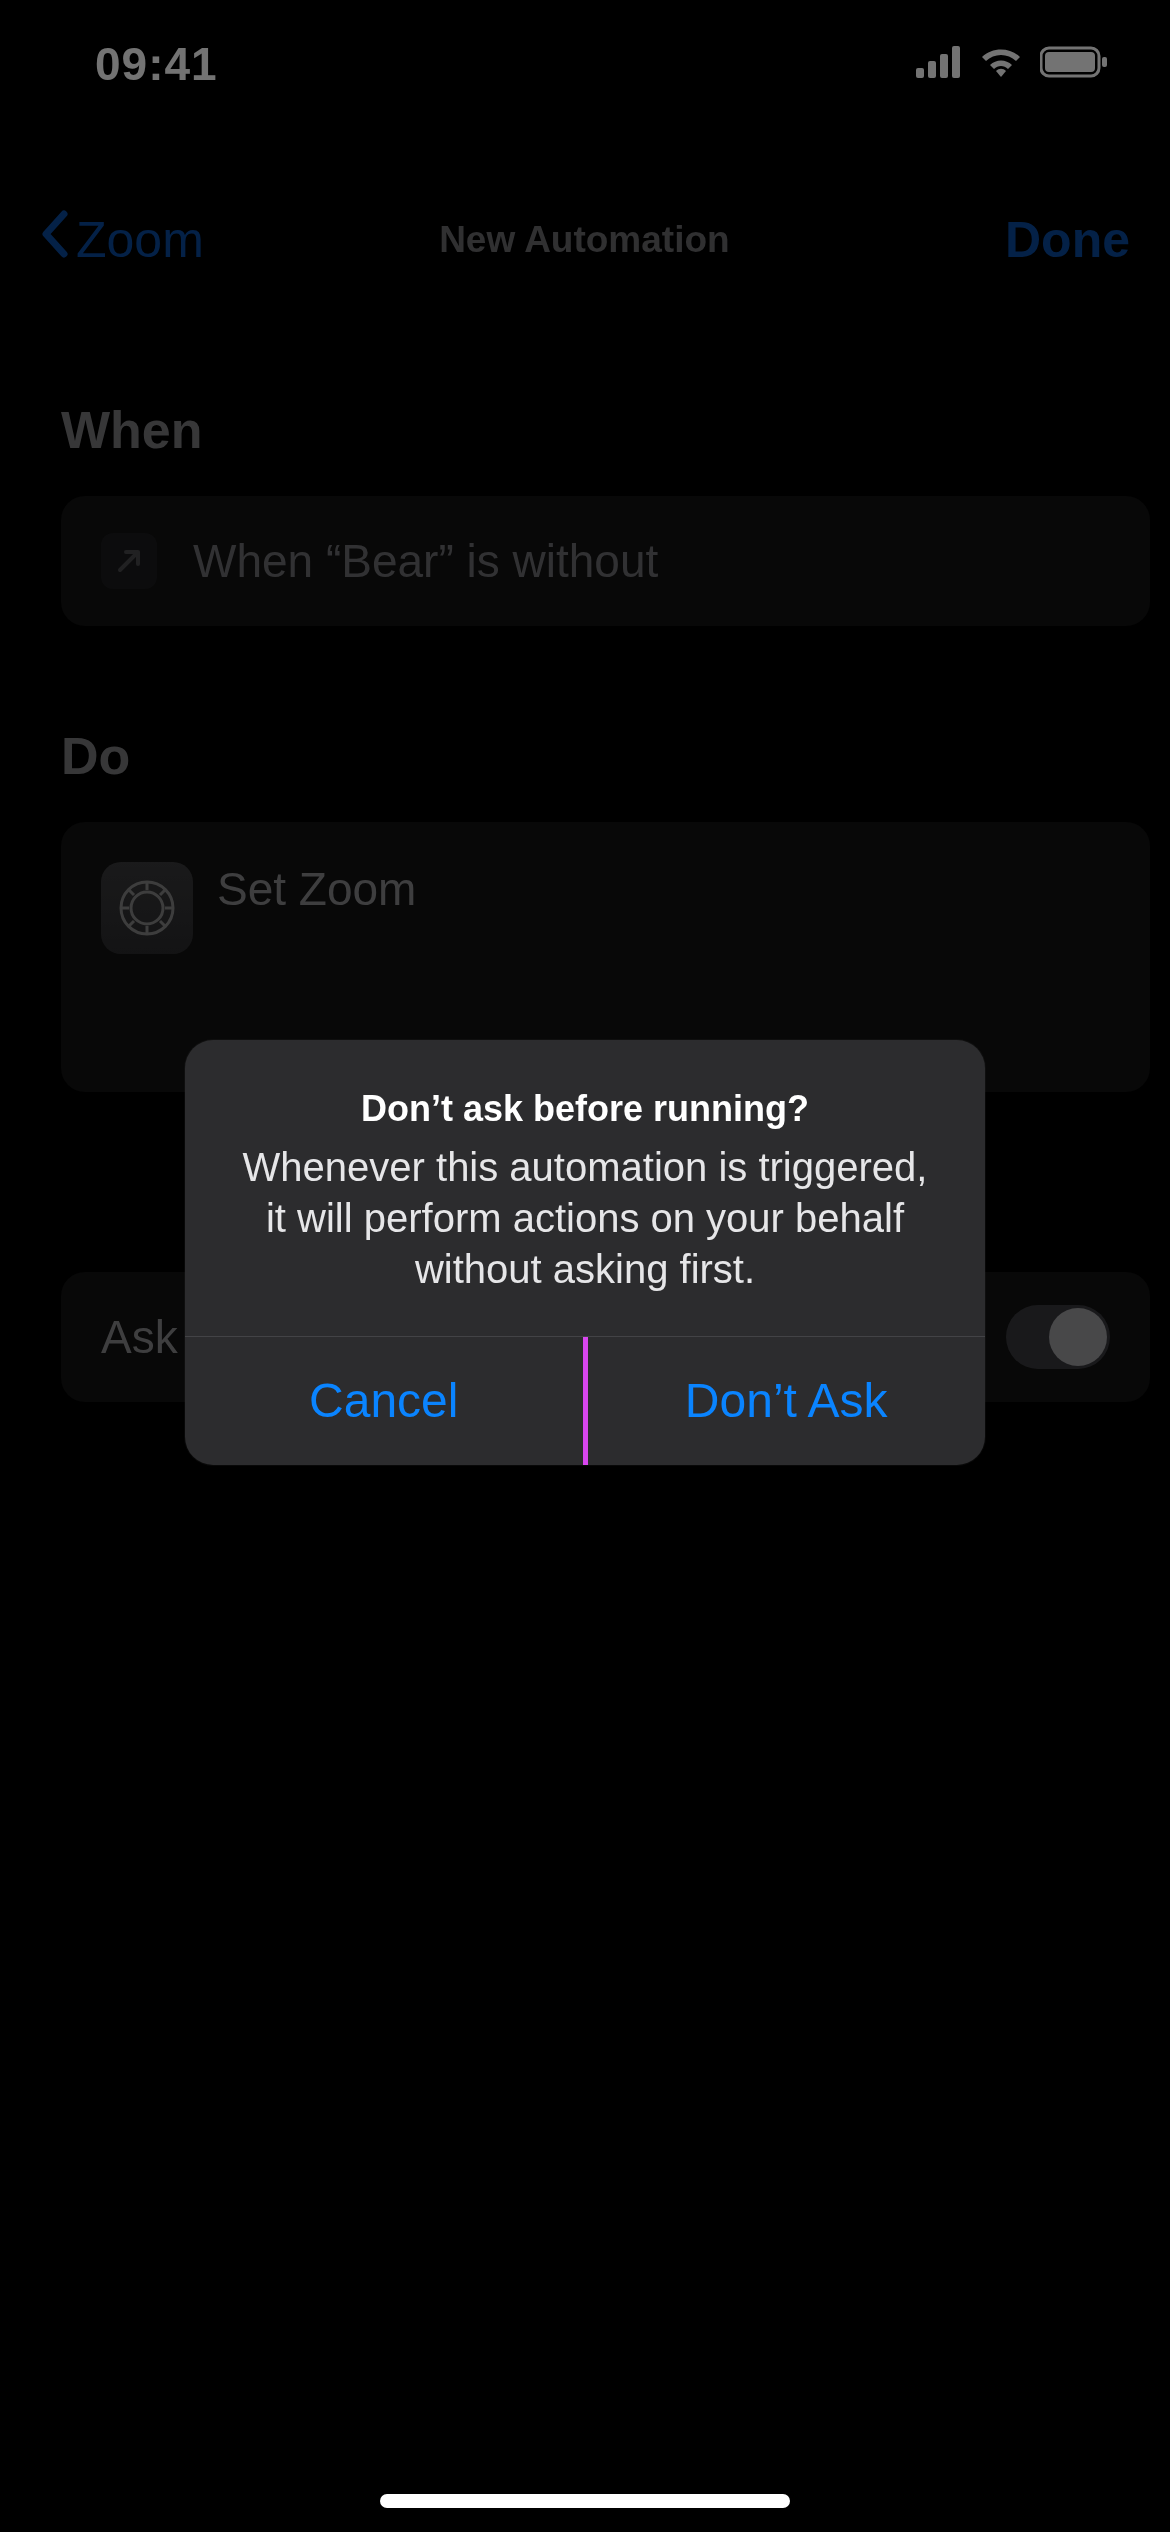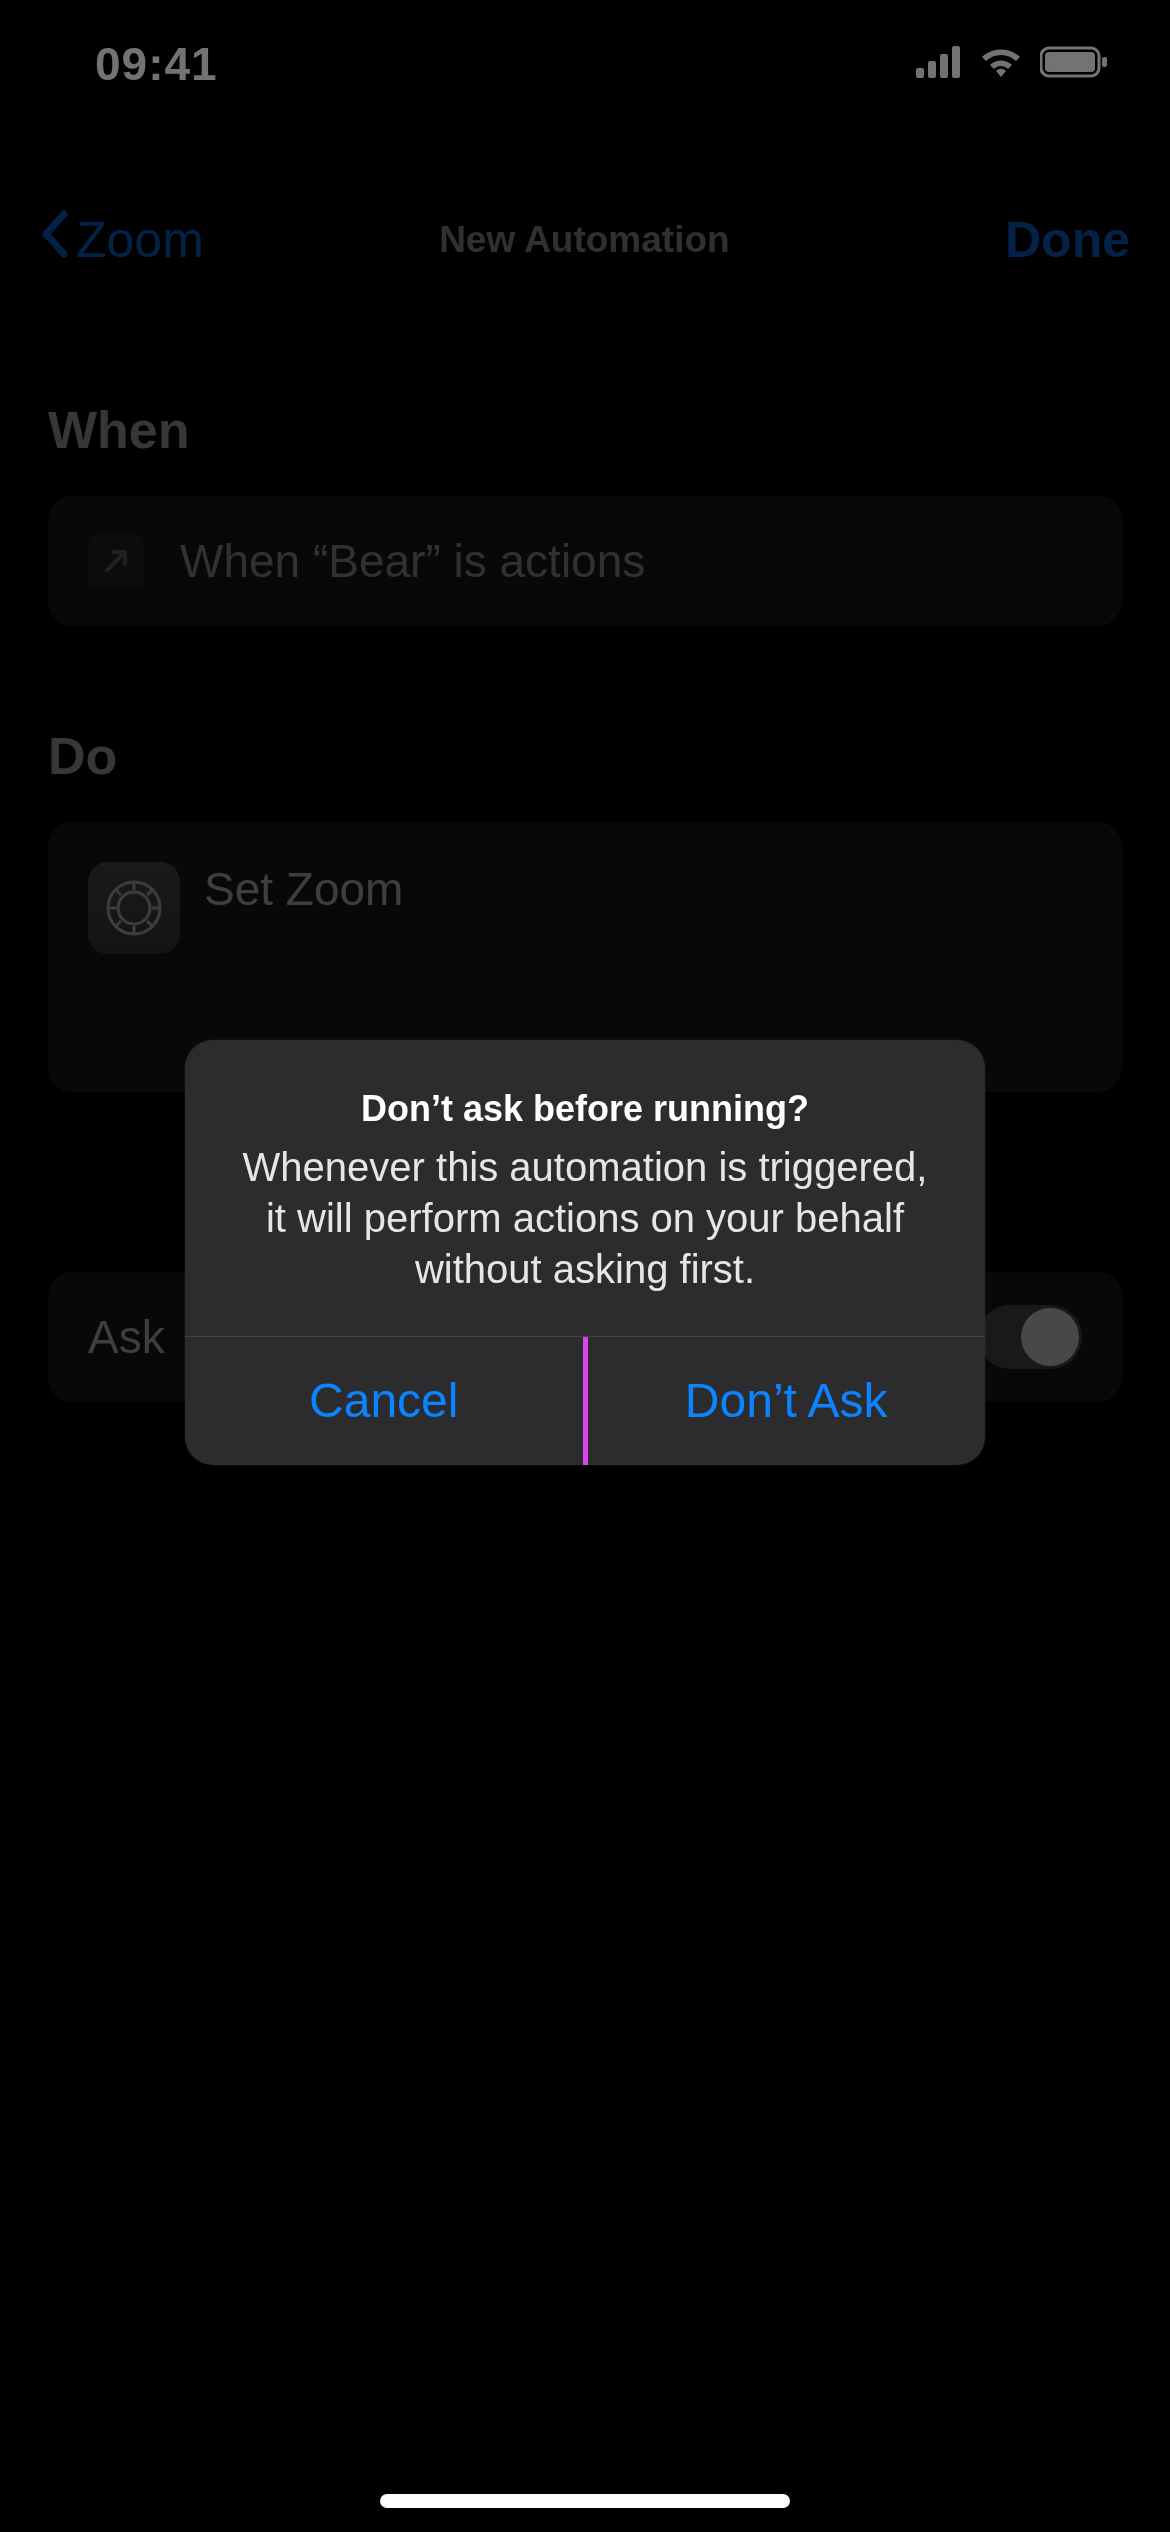--- a/index.html
+++ b/index.html
@@ -51,21 +51,21 @@
     color: #6a6a6d;
     margin-left: -40px;
   }
   .nav-done {
     color: #0A4A9E;
     font-size: 50px;
     font-weight: 700;
   }
 
   
-  .content { padding: 0 48px; }
+  .content { padding: 0 20px; margin-left: 41px; }
   .section-header {
     font-size: 52px;
     font-weight: 700;
     color: #7a7a7d;
     margin-top: 100px;
     margin-bottom: 36px;
   }
   .card {
     background: #121212;
     border-radius: 24px;
@@ -226,21 +226,21 @@
   </div>
 
   <div class="content">
     <div class="section-header">When</div>
     <div class="card card-when">
       <div class="open-icon">
         <svg width="30" height="30" viewBox="0 0 30 30">
           <path d="M6 24 L24 6 M12 6 H24 V18" fill="none" stroke="#4a4a4d" stroke-width="4" stroke-linecap="round" stroke-linejoin="round"></path>
         </svg>
       </div>
-      <div class="when-text">When “Bear” is actions</div>
+      <div class="when-text">When “Bear” is without</div>
     </div>
 
     <div class="section-header">Do</div>
     <div class="card card-do">
       <div class="settings-icon">
         <svg width="60" height="60" viewBox="0 0 60 60">
           <circle cx="30" cy="30" r="26" fill="none" stroke="#888" stroke-width="3"></circle>
           <circle cx="30" cy="30" r="16" fill="none" stroke="#888" stroke-width="3"></circle>
           <g stroke="#888" stroke-width="3">
             <line x1="30" y1="4" x2="30" y2="12"></line>

